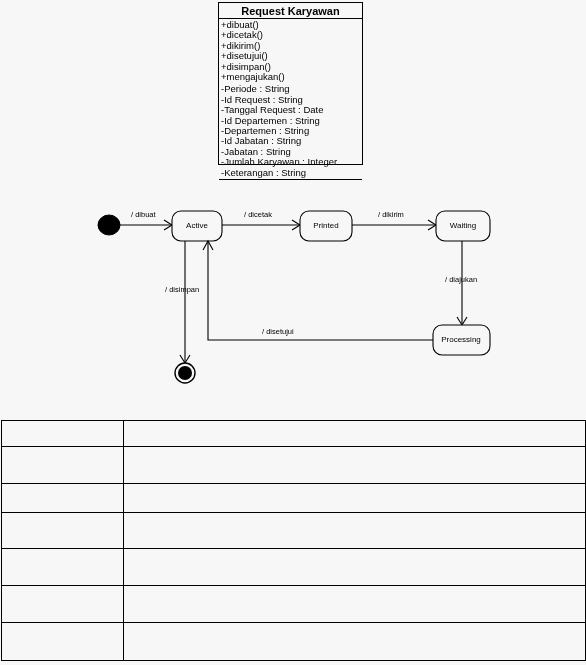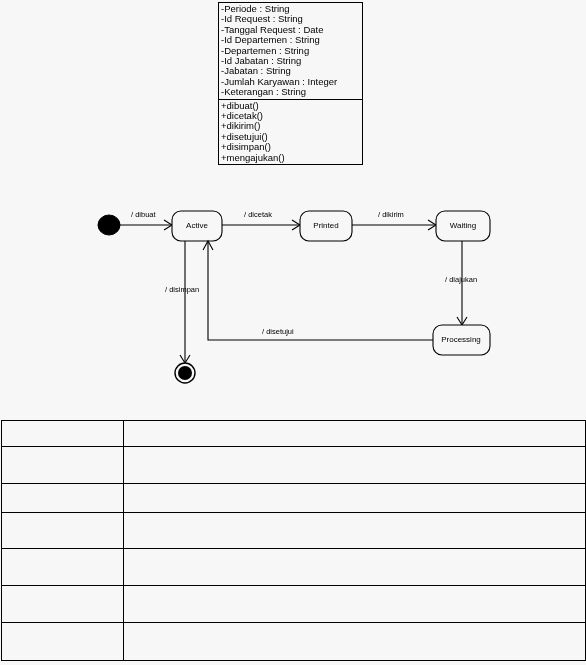--- a/index.html
+++ b/index.html
@@ -99,39 +99,40 @@
     vertical-align: top;
     background: #f7f7f7;
   }
   #bottom-table td.col-left { width: 121px; }
   #bottom-table td.col-right { width: 461px; }
 </style>
 </head>
 <body>
 
 <div id="class-box">
+  <div id="class-title">Request Karyawan</div>
+  <div id="operations" class="compartment">
+      <div class="member">+dibuat()</div>
+      <div class="member">+dicetak()</div>
+      <div class="member">+dikirim()</div>
+      <div class="member">+disetujui()</div>
+      <div class="member">+disimpan()</div>
+      <div class="member">+mengajukan()</div>
+    </div>
   <div id="attributes" class="compartment">
       <div class="member">-Periode : String</div>
       <div class="member">-Id Request : String</div>
       <div class="member">-Tanggal Request : Date</div>
       <div class="member">-Id Departemen : String</div>
       <div class="member">-Departemen : String</div>
       <div class="member">-Id Jabatan : String</div>
       <div class="member">-Jabatan : String</div>
       <div class="member">-Jumlah Karyawan : Integer</div>
       <div class="member">-Keterangan : String</div>
     </div>
-  <div id="operations" class="compartment">
-      <div class="member">+dibuat()</div>
-      <div class="member">+dicetak()</div>
-      <div class="member">+dikirim()</div>
-      <div class="member">+disetujui()</div>
-      <div class="member">+disimpan()</div>
-      <div class="member">+mengajukan()</div>
-    </div>
 </div>
 
 <div id="state-diagram">
   <svg width="586" height="215" viewBox="0 0 586 215" xmlns="http://www.w3.org/2000/svg">
 
     <ellipse cx="109" cy="40" rx="11" ry="10" fill="#000" stroke="#000"></ellipse>
 
     <g>
       <line class="edge-line" x1="120" y1="40" x2="171" y2="40"></line>
       <polyline class="edge-line" points="164,35 172,40 164,45"></polyline>

